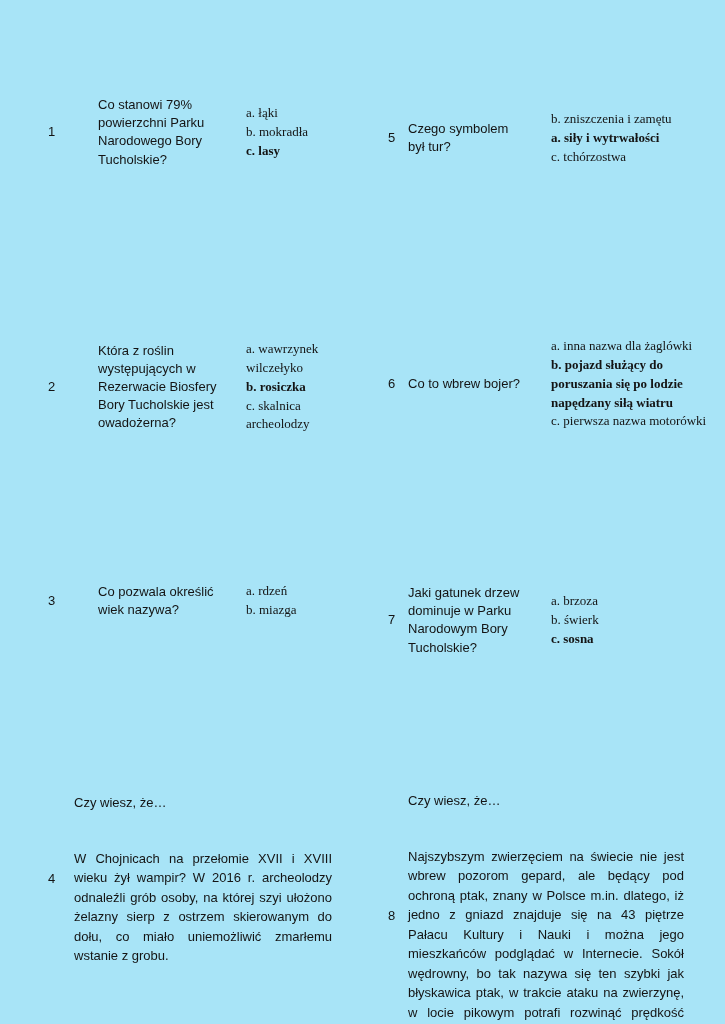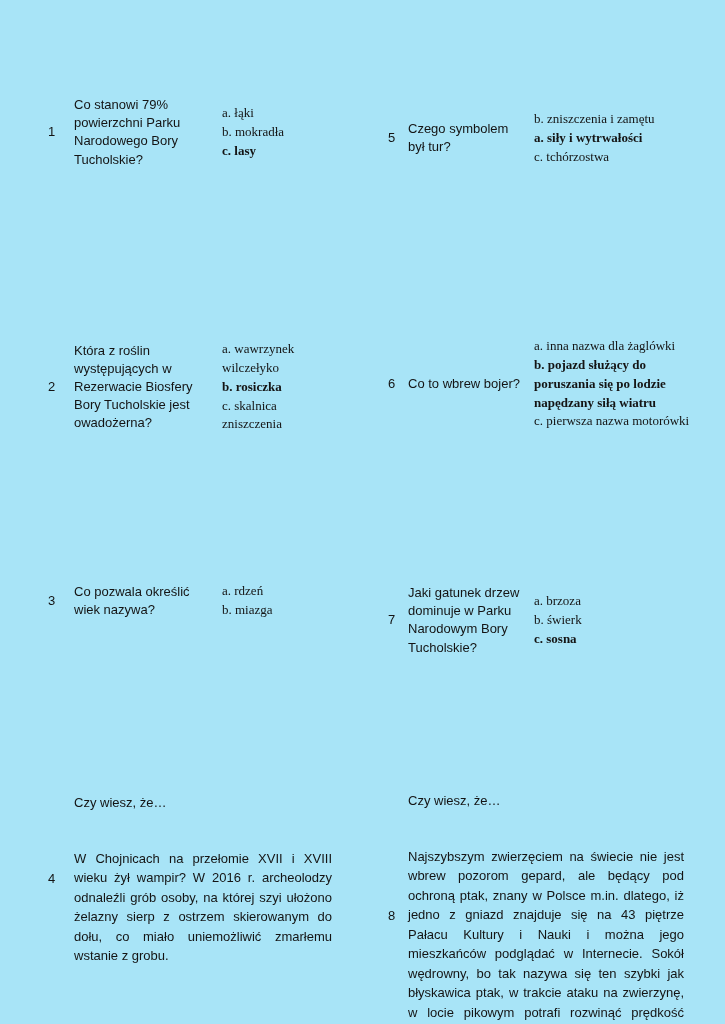--- a/index.html
+++ b/index.html
@@ -29,25 +29,25 @@
   }
   .answers {
     flex: none;
     line-height: 1.45;
     font-family: Liberation Serif, serif;
   }
   .ans { }
   .ans.bold { font-weight: bold; }
   
   .left .num   { width: 26px; }
-  .left .qtext { width: 138px; margin-right: 10px; }
+  .left .qtext { width: 138px; margin-right: 10px; margin-left: 24px; }
   .left .answers { width: 98px; }
   
   .right .num   { width: 20px; }
-  .right .qtext { width: 118px; margin-right: 8px; }
+  .right .qtext { width: 118px; margin-right: 25px; }
   .right .answers { width: 160px; }
   
   .fact .ftext {
     line-height: 1.5;
   }
   .fact .fbody { text-align: justify; margin-top: 36px; }
   .fact.left  .ftext { width: 258px; }
   .fact.right .ftext { width: 276px; }
 </style>
 </head>
@@ -74,21 +74,21 @@
       <div class="ans">c. tchórzostwa</div>
     </div>
   </div>
 
   <div class="block left" style="left:48px; top:340px;">
     <div class="num">2</div>
     <div class="qtext">Która z roślin występujących w Rezerwacie Biosfery Bory Tucholskie jest owadożerna?</div>
     <div class="answers">
       <div class="ans">a. wawrzynek wilczełyko</div>
       <div class="ans bold">b. rosiczka</div>
-      <div class="ans">c. skalnica zniszczenia</div>
+      <div class="ans">c. skalnica archeolodzy</div>
     </div>
   </div>
 
   <div class="block right" style="left:388px; top:337px;">
     <div class="num">6</div>
     <div class="qtext">Co to wbrew bojer?</div>
     <div class="answers">
       <div class="ans">a. inna nazwa dla żaglówki</div>
       <div class="ans bold">b. pojazd służący do poruszania się po lodzie napędzany siłą wiatru</div>
       <div class="ans">c. pierwsza nazwa motorówki</div>

